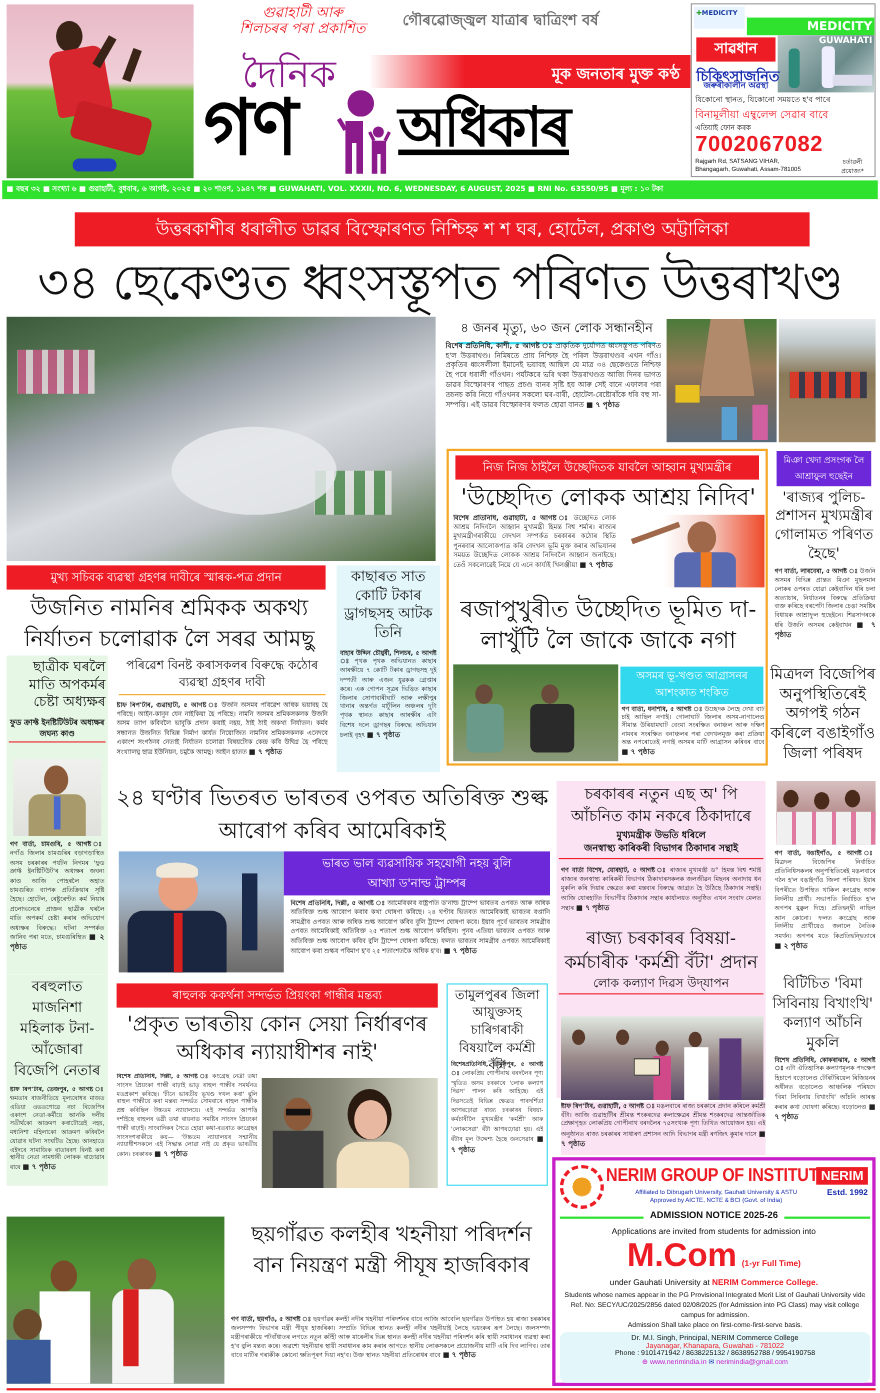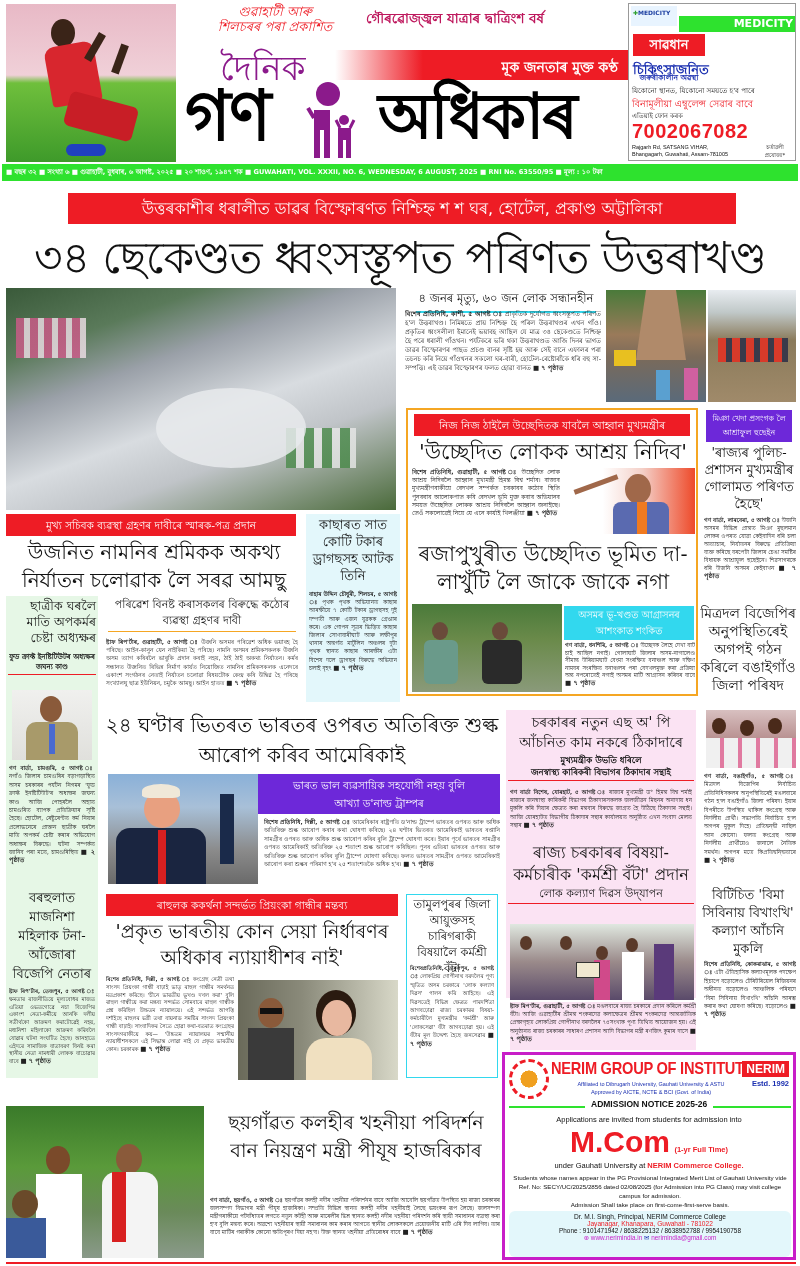--- a/index.html
+++ b/index.html
@@ -24,48 +24,54 @@
   <div style="position:absolute;left:85px;top:28px;width:8px;height:30px;background:#3a2418;transform:rotate(30deg)"></div>
   <div style="position:absolute;left:110px;top:40px;width:8px;height:30px;background:#3a2418;transform:rotate(20deg)"></div>
   <div style="position:absolute;left:60px;top:140px;width:40px;height:12px;background:#2040c0;border-radius:6px"></div>
 </div>
 
 <div class="abs" style="left:195px;top:4px;width:160px;text-align:center;color:#ee1c25;font-style:italic;font-family:'DejaVu Serif',serif;font-size:13px;line-height:15px;">
   <div>গুৱাহাটী আৰু</div>
   <div>শিলচৰৰ পৰা প্ৰকাশিত</div>
 </div>
 
-<div class="abs" style="left:366px;top:8px;width:262px;color:#be185d;font-weight:bold;font-size:13.5px;white-space:nowrap;">গৌৰৱোজ্জ্বল যাত্ৰাৰ দ্বাত্ৰিংশ বৰ্ষ</div>
+<div class="abs" style="left:366px;top:8px;width:262px;color:#737373;font-weight:bold;font-size:13.5px;white-space:nowrap;">গৌৰৱোজ্জ্বল যাত্ৰাৰ দ্বাত্ৰিংশ বৰ্ষ</div>
 
 <div class="abs" style="left:188px;top:48px;color:#8b1a8b;font-family:'DejaVu Serif',serif;font-size:34px;line-height:40px;margin-left:32px;">দৈনিক</div>
 
 <div class="abs" style="left:335px;top:50px;width:293px;height:30px;background:linear-gradient(90deg,rgba(238,28,37,0) 0%,#ee1c25 30%,#ee1c25 100%);">
   <div style="position:absolute;right:10px;top:6px;color:#fff;font-weight:bold;font-size:14px;white-space:nowrap;">মূক জনতাৰ মুক্ত কণ্ঠ</div>
 </div>
 
 <div class="abs" style="left:185px;top:74px;font-family:'DejaVu Serif',serif;font-weight:bold;font-size:70px;line-height:84px;color:#000;letter-spacing:-2px;">গণ</div>
 
 <div class="abs" style="left:300px;top:80px;width:60px;height:80px;">
   <svg width="60" height="80" viewBox="0 0 60 80">
     <circle cx="28" cy="14" r="12" fill="#8b1a8b"></circle>
     <path d="M14 30 L14 78 L20 78 L20 50 L24 50 L24 78 L30 78 L30 30 Z" fill="#8b1a8b"></path>
     <path d="M8 28 L14 38" stroke="#8b1a8b" stroke-width="4"></path>
     <circle cx="44" cy="40" r="5" fill="#8b1a8b"></circle>
     <path d="M38 48 L38 78 L43 78 L43 60 L46 60 L46 78 L51 78 L51 48 Z" fill="#8b1a8b"></path>
     <path d="M36 40 L40 48 M54 40 L50 48" stroke="#8b1a8b" stroke-width="3"></path>
   </svg>
 </div>
 
-<div class="abs" style="left:378px;top:74px;font-family:'DejaVu Serif',serif;font-weight:bold;font-size:63px;line-height:84px;color:#000;letter-spacing:-2px;white-space:nowrap;">অধিকাৰ</div>
+<div class="abs" style="left:362px;top:74px;font-family:'DejaVu Serif',serif;font-weight:bold;font-size:50px;line-height:84px;color:#000;letter-spacing:-2px;white-space:nowrap;text-decoration:underline;">অধিকাৰ</div>
 
 <div class="abs" style="left:628px;top:3px;width:168px;height:158px;border:1px solid #999;background:#fff;overflow:hidden;">
   <div style="position:absolute;left:2px;top:2px;width:46px;height:20px;background:#e8f4ff;font-size:6px;font-weight:bold;color:#1a3ca0;padding:3px 2px;">
     <span style="color:#2ea02e">✚</span><span>MEDICITY</span>
   </div>
   <div style="position:absolute;left:50px;top:12px;width:118px;height:16px;background:#2ee22e;color:#fff;font-weight:bold;font-size:11px;text-align:right;padding-right:4px;line-height:16px;">MEDICITY</div>
+  <div class="photo" style="left:78px;top:28px;width:88px;height:52px;background:linear-gradient(135deg,#b8c8c8,#6a8a8a 60%,#c8d8d8);">
+    <div style="position:absolute;right:2px;top:0;font-size:8px;color:#fff;font-weight:bold;">GUWAHATI</div>
+    <div style="position:absolute;left:10px;top:12px;width:10px;height:36px;background:#2e8a7a;border-radius:4px"></div>
+    <div style="position:absolute;left:40px;top:10px;width:12px;height:38px;background:#eef;border-radius:4px"></div>
+    <div style="position:absolute;left:50px;top:36px;width:36px;height:10px;background:#dde;"></div>
+  </div>
   <div style="position:absolute;left:4px;top:30px;width:72px;height:22px;background:#ee1c25;color:#fff;text-align:center;font-weight:bold;font-size:13px;line-height:22px;">সাৱধান</div>
   <div style="position:absolute;left:4px;top:56px;width:72px;text-align:center;color:#1a2fb0;font-size:13px;font-weight:bold;">চিকিৎসাজনিত</div>
   <div style="position:absolute;left:4px;top:68px;width:72px;text-align:center;color:#1a2fb0;font-size:7.5px;font-weight:bold;">জৰুৰীকালীন অৱস্থা</div>
   <div style="position:absolute;left:3px;top:81px;font-size:7px;color:#111;white-space:nowrap;">যিকোনো স্থানত, যিকোনো সময়তে হ'ব পাৰে</div>
   <div style="position:absolute;left:3px;top:93px;font-size:9.5px;color:#ee1c25;white-space:nowrap;">বিনামূলীয়া এম্বুলেন্স সেৱাৰ বাবে</div>
   <div style="position:absolute;left:3px;top:107px;font-size:6.5px;color:#111;">এতিয়াই ফোন কৰক</div>
   <div style="position:absolute;left:3px;top:116px;font-family:'Liberation Sans',sans-serif;font-weight:bold;font-size:20px;color:#ee1c25;letter-spacing:0.5px;">7002067082</div>
   <div style="position:absolute;left:3px;top:140px;font-family:'Liberation Sans',sans-serif;font-size:5.5px;color:#111;">Rajgarh Rd, SATSANG VIHAR,</div>
   <div style="position:absolute;left:3px;top:147px;font-family:'Liberation Sans',sans-serif;font-size:5.5px;color:#111;">Bhangagarh, Guwahati, Assam-781005</div>
   <div style="position:absolute;right:3px;top:140px;width:34px;font-size:5.5px;text-align:center;color:#111;">চৰ্তাৱলী প্ৰযোজ্য*</div>

